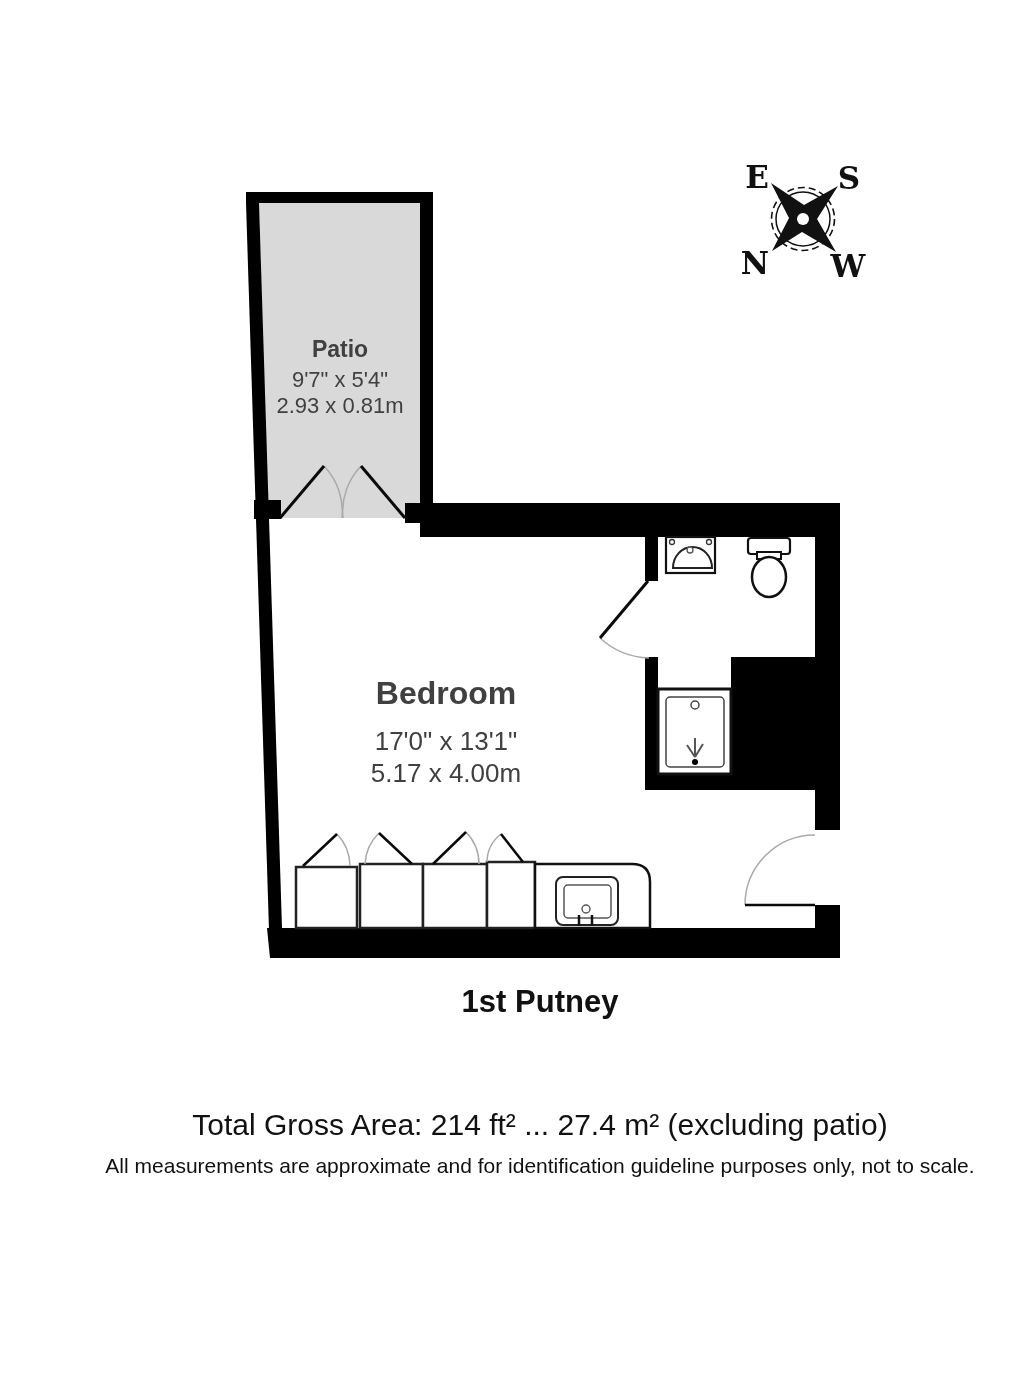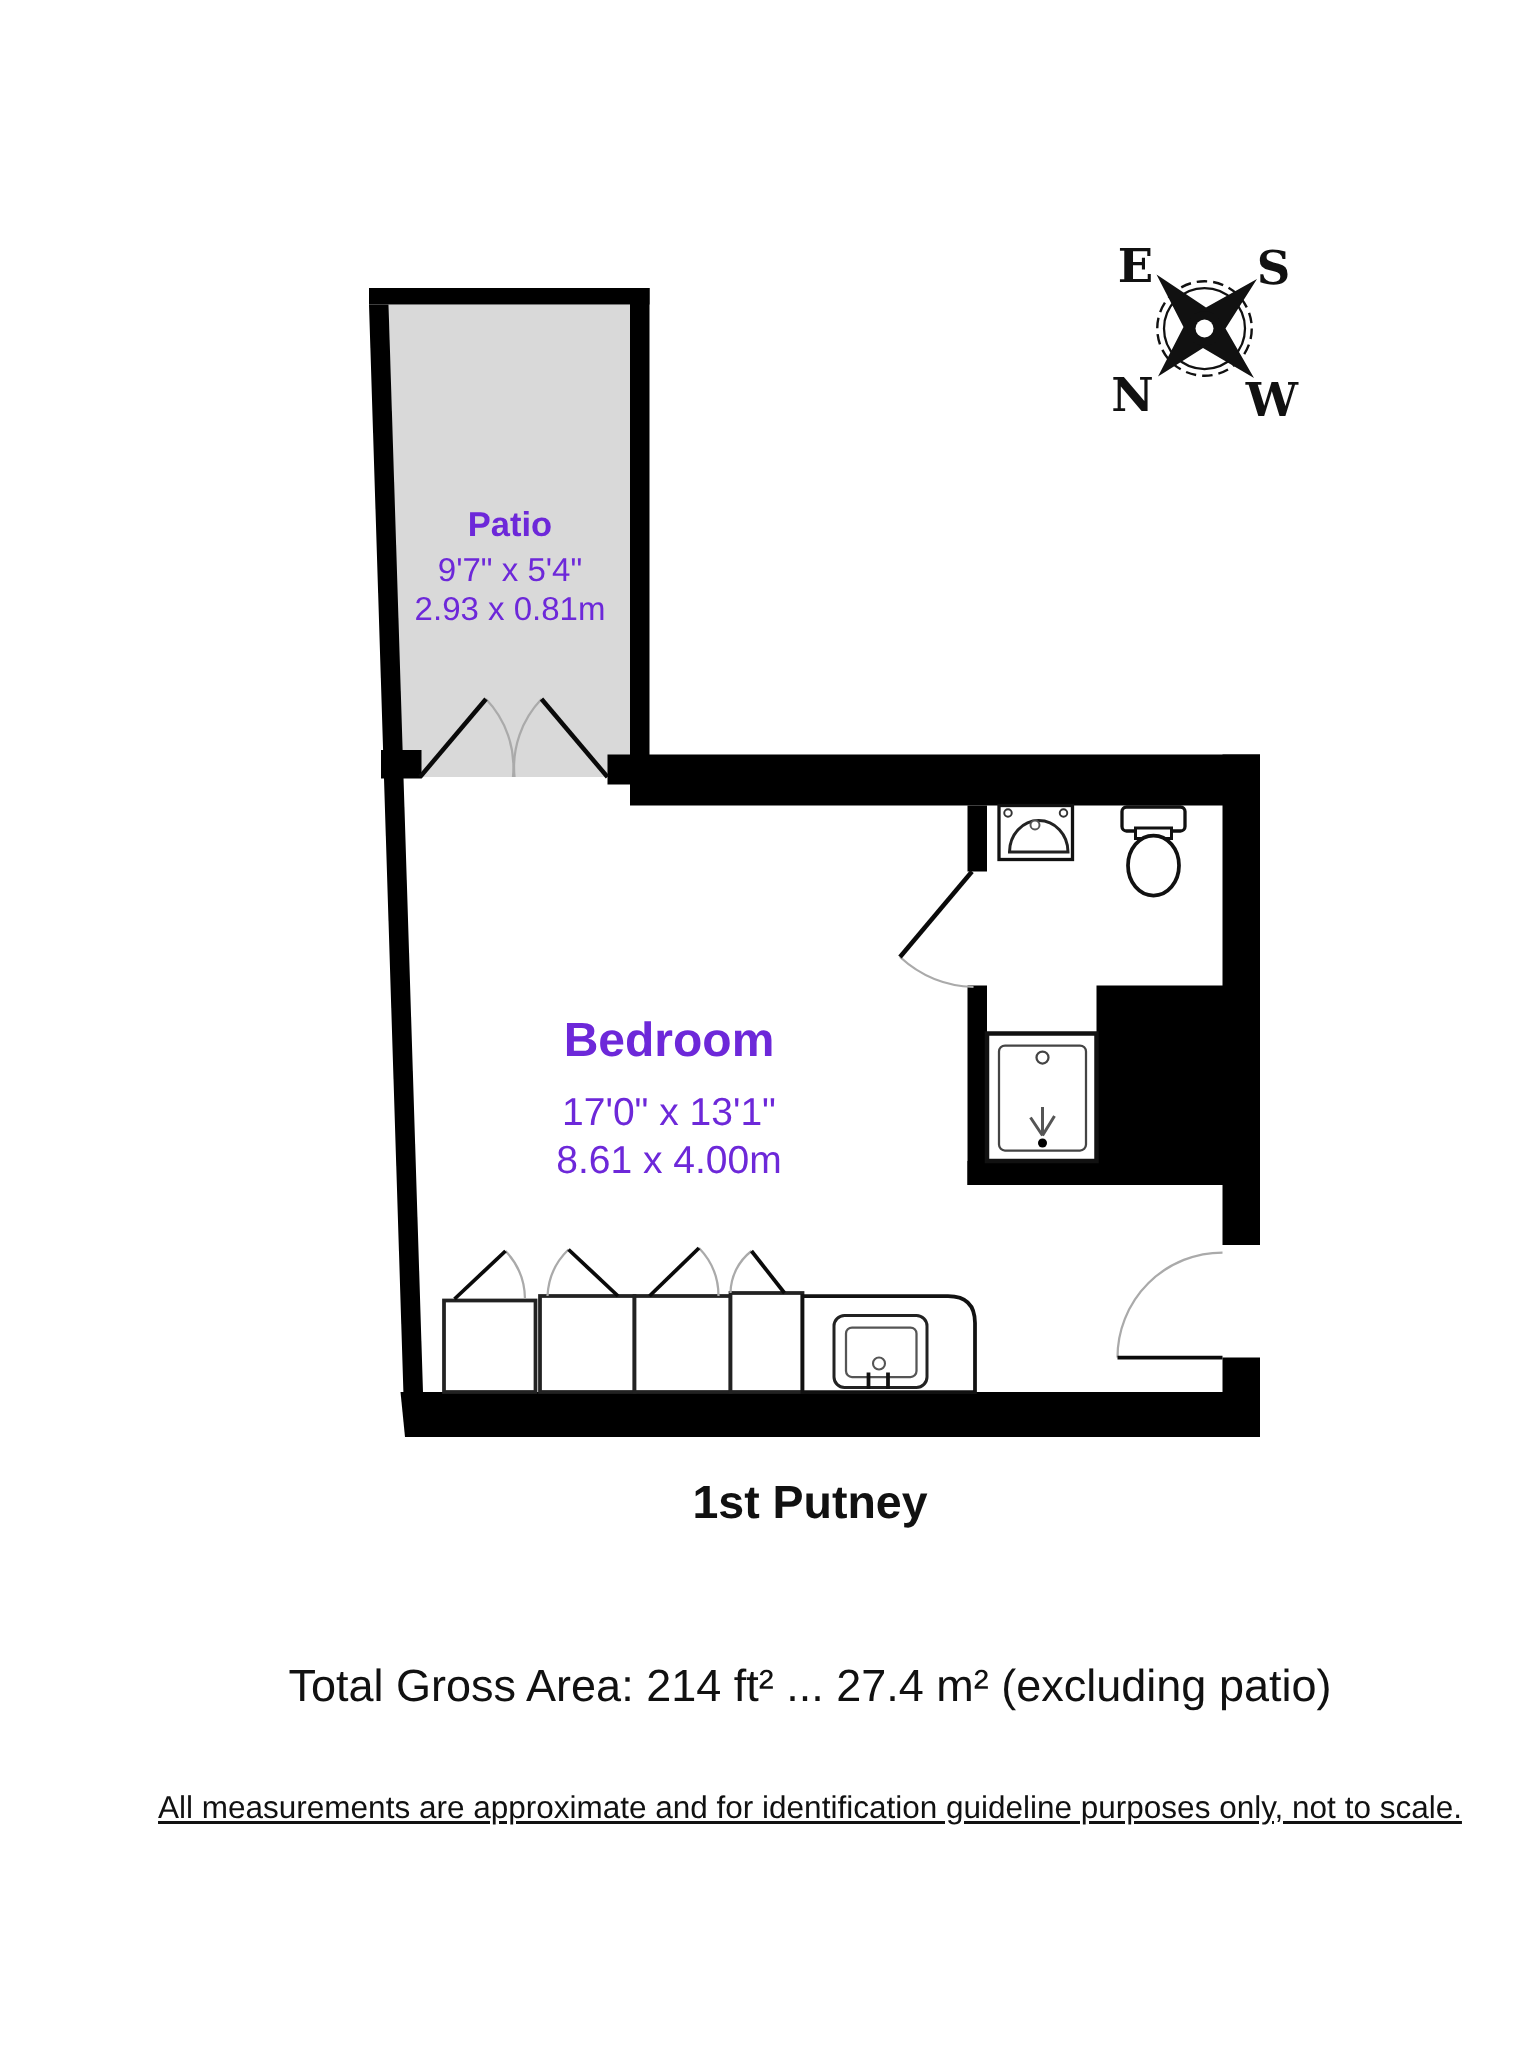--- a/index.html
+++ b/index.html
@@ -5,31 +5,31 @@
   html,body{margin:0;padding:0;background:#ffffff;}
   .canvas{
     position:relative;
     width:1024px;height:1378px;
     background:#ffffff;
     font-family:"Liberation Sans", sans-serif;
     color:#111;
     overflow:hidden;
   }
   .plan-svg{position:absolute;left:0;top:0;}
-  .label{position:absolute;text-align:center;line-height:1.2;color:#6d28d9;}
+  .label{position:absolute;text-align:center;line-height:1.2;color:#404040;}
   .room-name{font-weight:bold;}
   .patio-label{left:245px;top:336px;width:190px;font-size:22px;}
   .patio-label .room-name{font-size:23px;margin-bottom:3px;}
   .bedroom-label{left:336px;top:674px;width:220px;font-size:26px;}
   .bedroom-label .room-name{font-size:32px;margin-bottom:14px;}
   .footer-line{position:absolute;left:55px;width:970px;text-align:center;}
   .floor-label{top:984px;font-size:31px;font-weight:bold;}
   .address-line{top:1058px;font-size:33px;}
   .area-line{top:1108px;font-size:30px;}
-  .disclaimer-1{top:1194px;font-size:21px;text-decoration:underline;}
+  .disclaimer-1{top:1154px;font-size:21px;}
   .disclaimer-2{top:1180px;font-size:21px;}
 </style>
 </head>
 <body>
 
 <div class="canvas">
 
   <svg class="plan-svg" width="1024" height="1378" viewBox="0 0 1024 1378">
 
     <polygon points="259,203 420,203 420,518 268,518" fill="#d9d9d9"></polygon>
@@ -131,20 +131,20 @@
 
   <div class="label patio-label">
     <div class="room-name">Patio</div>
     <div>9'7" x 5'4"</div>
     <div>2.93 x 0.81m</div>
   </div>
 
   <div class="label bedroom-label">
     <div class="room-name">Bedroom</div>
     <div>17'0" x 13'1"</div>
-    <div>8.61 x 4.00m</div>
+    <div>5.17 x 4.00m</div>
   </div>
 
   <div class="footer-line floor-label">1st Putney</div>
   <div class="footer-line area-line">Total Gross Area: 214 ft² ... 27.4 m² (excluding patio)</div>
   <div class="footer-line disclaimer-1">All measurements are approximate and for identification guideline purposes only, not to scale.</div>
 
 </div>
 
 </body></html>

